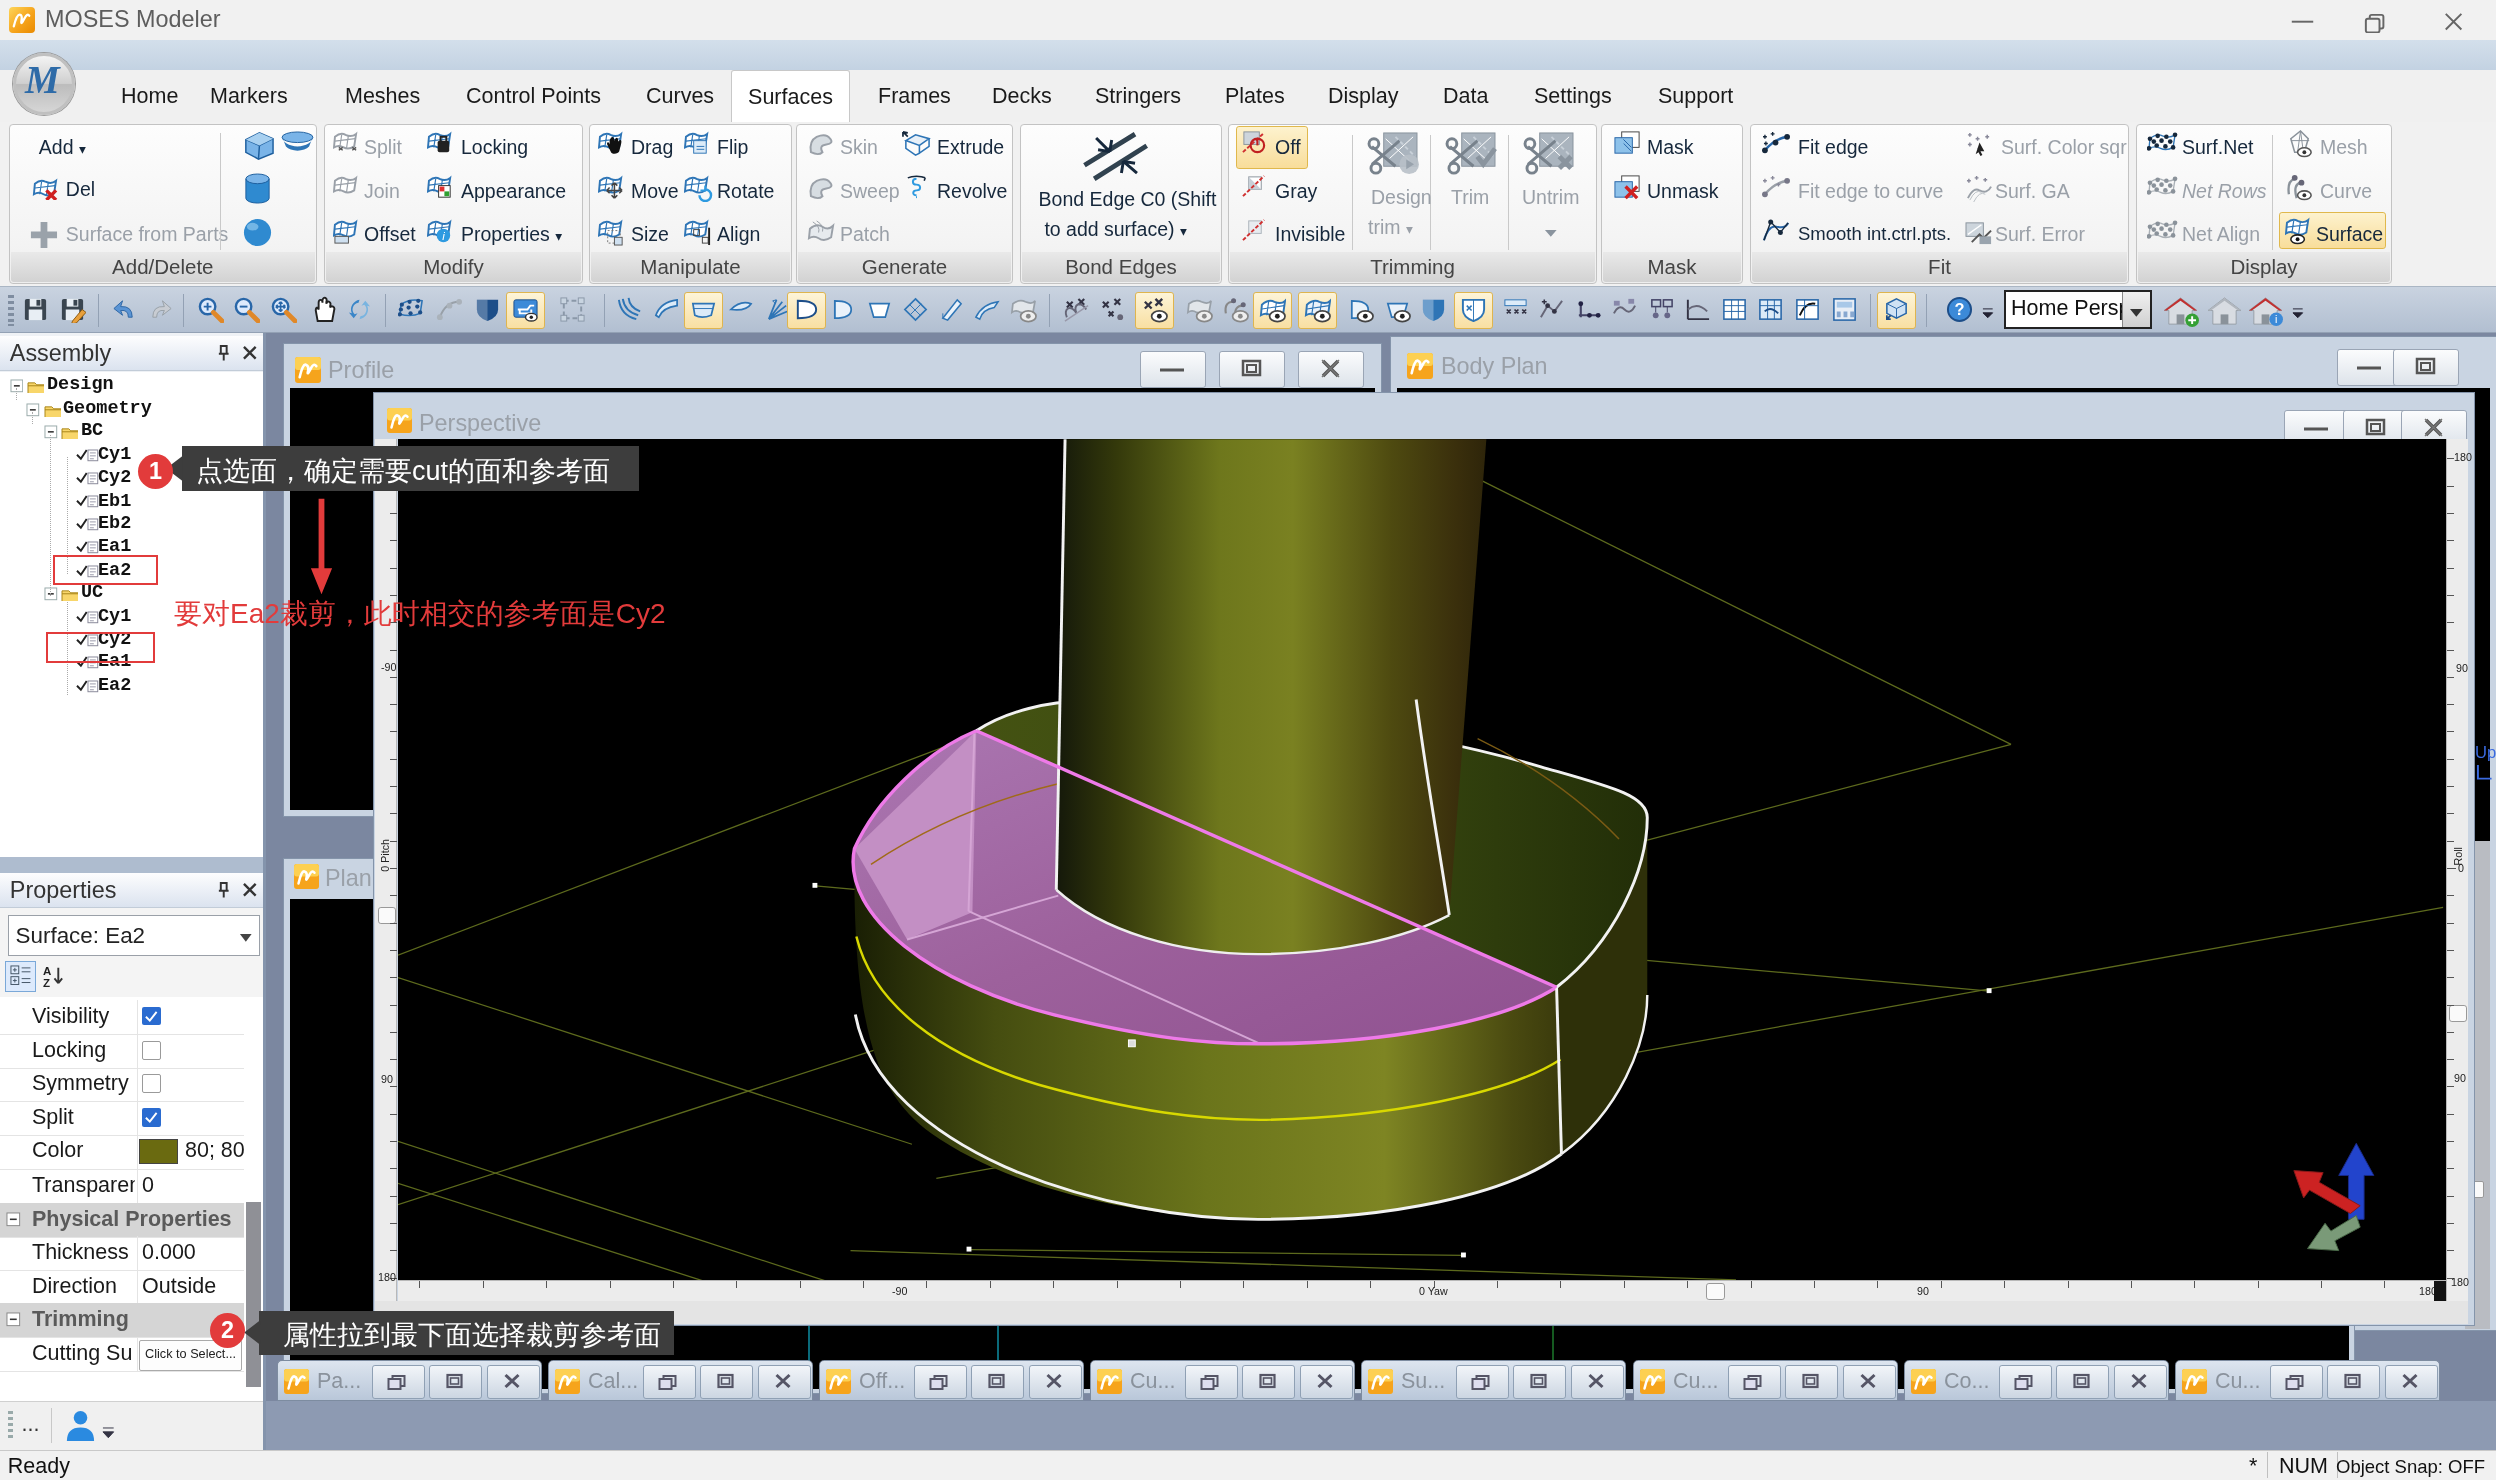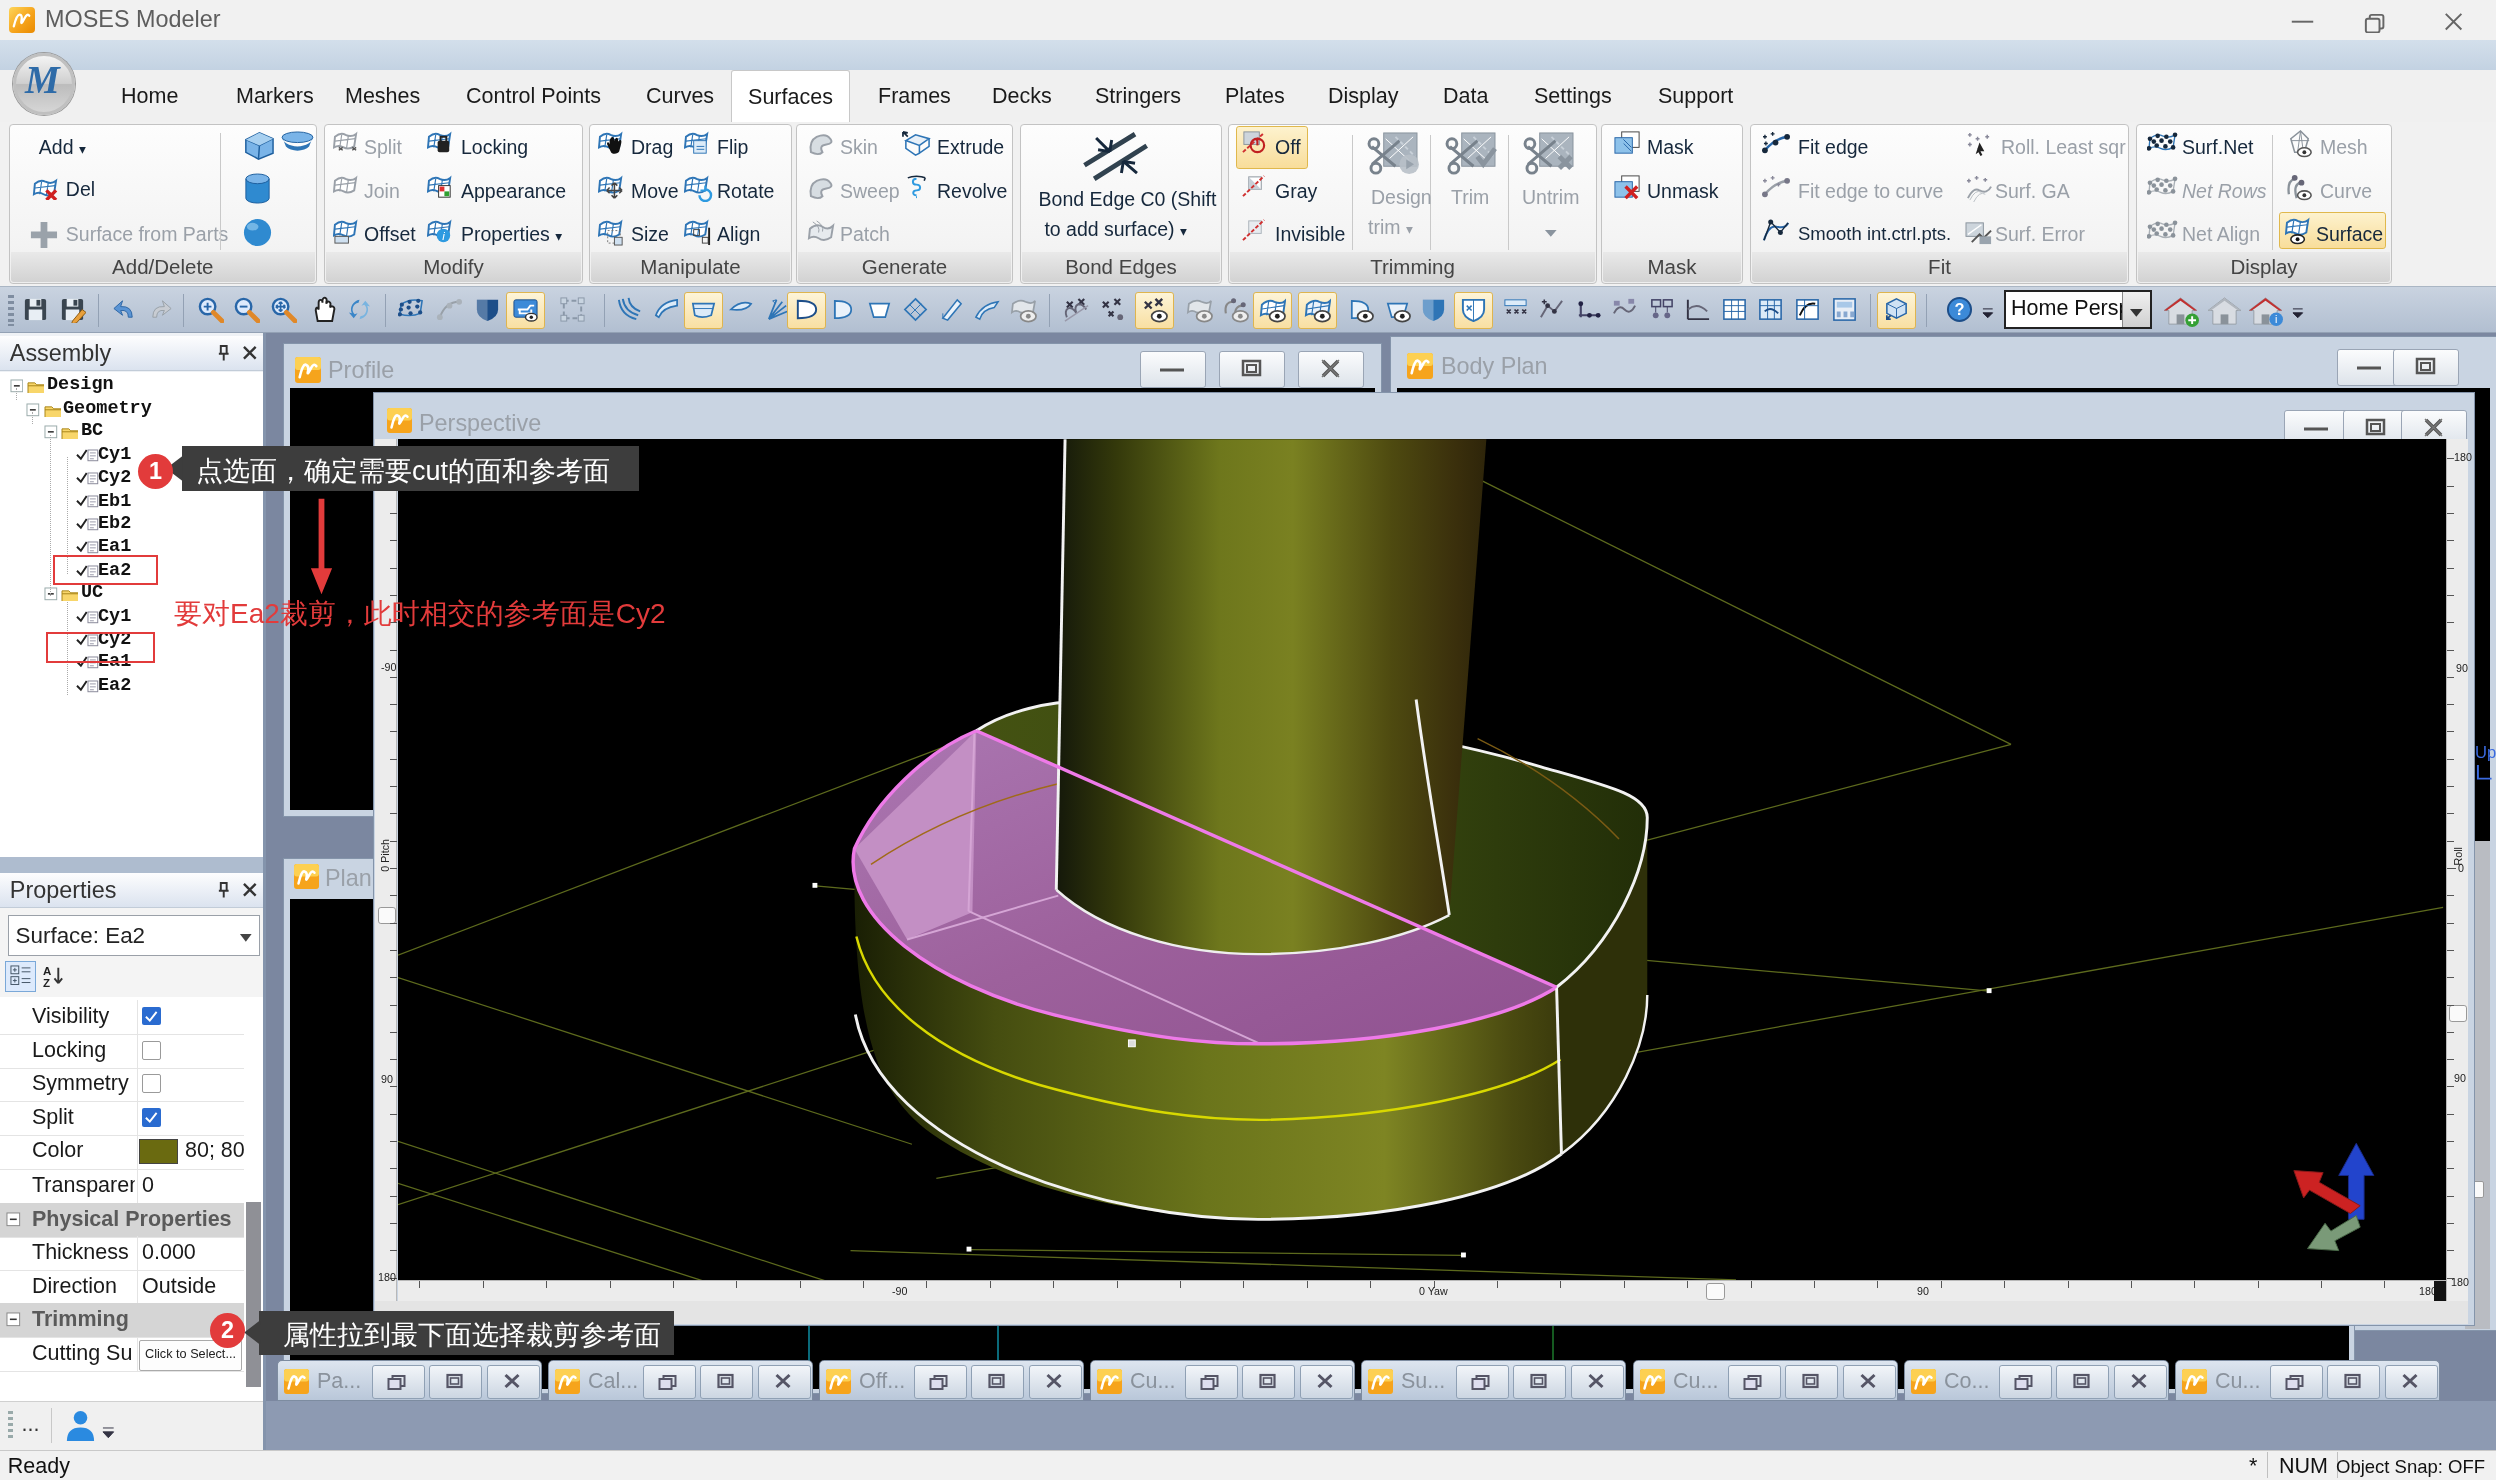--- a/index.html
+++ b/index.html
@@ -35,21 +35,21 @@
  <rect x="90" y="5" width="14" height="14" fill="none" stroke="#666" stroke-width="2" rx="2"></rect>
  <rect x="86" y="9" width="14" height="14" fill="#f1f1f1" stroke="#666" stroke-width="2" rx="2"></rect>
  <path d="M168 4 L184 20 M184 4 L168 20" stroke="#666" stroke-width="2"></path>
 </svg>
 
 <div class="abs" style="left:0;top:40px;width:2497px;height:30px;background:linear-gradient(#d3dfeb,#c3d2e2)"></div>
 
 <div class="abs" style="left:0;top:70px;width:2497px;height:52px;background:#f0f0f0"></div>
 <div class="tab tabactive" style="left:731px;width:117px;text-align:center">Surfaces</div>
 <div class="tab" style="left:121px">Home</div>
-<div class="tab" style="left:236px">Markers</div>
+<div class="tab" style="left:210px">Markers</div>
 <div class="tab" style="left:345px">Meshes</div>
 <div class="tab" style="left:466px">Control Points</div>
 <div class="tab" style="left:646px">Curves</div>
 <div class="tab" style="left:878px">Frames</div>
 <div class="tab" style="left:992px">Decks</div>
 <div class="tab" style="left:1095px">Stringers</div>
 <div class="tab" style="left:1225px">Plates</div>
 <div class="tab" style="left:1328px">Display</div>
 <div class="tab" style="left:1443px">Data</div>
 <div class="tab" style="left:1534px">Settings</div>
@@ -344,21 +344,21 @@
           <path d="M3 22 Q8 6 16 8 Q26 10 28 4" fill="none" stroke="#2866a8" stroke-width="2.2"></path>
           <path d="M3 22 L10 3 L20 14 L28 4" fill="none" stroke="#16283c" stroke-width="1.4"></path>
           <circle cx="10" cy="3" r="2.6" fill="#16283c"></circle>
           <circle cx="20" cy="14" r="2.6" fill="#16283c"></circle>
         </svg></div>
       <div class="rtxt" style="left: 47px; top: 98px; font-size: 18.5px;">Smooth int.ctrl.pts.</div>
       <div style="position: absolute; left: 213px; top: 5.9px;"><svg width="31" height="27" viewBox="0 0 32 28">
           <path d="M4 4 l4 0 m-2 -2 l0 4 M12 8 l4 0 m-2 -2 l0 4 M4 14 l4 0 m-2 -2 l0 4 M14 18 l4 0 m-2 -2 l0 4 M22 6 l4 0 m-2 -2 l0 4" stroke="#889" stroke-width="1.5"></path>
           <path d="M16 12 L12 24 l3 -2 l2 4 l2 -1 l-2 -4 l4 0 z" fill="#222"></path>
         </svg></div>
-      <div class="rtxtg" style="left: 250px; top: 10.7px;">Roll. Least sqr</div>
+      <div class="rtxtg" style="left: 250px; top: 10.7px;">Surf. Color sqr</div>
       <div style="position: absolute; left: 213px; top: 50px;"><svg width="31" height="27" viewBox="0 0 32 28">
           <path d="M3 6 l4 0 m-2 -2 l0 4 M11 3 l4 0 m-2 -2 l0 4 M20 5 l4 0 m-2 -2 l0 4" stroke="#889" stroke-width="1.5"></path>
           <path d="M4 24 Q10 12 16 16 Q24 20 28 12" fill="none" stroke="#9aa0a8" stroke-width="2"></path>
           <path d="M6 26 Q12 14 18 18 M10 28 Q16 16 22 20" stroke="#b8bec4" fill="none"></path>
         </svg></div>
       <div class="rtxtg" style="left: 244px; top: 55px;">Surf. GA</div>
       <div style="position: absolute; left: 213px; top: 94px;"><svg width="31" height="27" viewBox="0 0 32 28">
           <rect x="2" y="4" width="18" height="14" fill="#cdd5dc" stroke="#8a939c"></rect>
           <path d="M4 16 L18 6" stroke="#fff" stroke-width="1.5"></path>
           <path d="M8 24 l8 -8 l4 4 l8 -8" stroke="#555" stroke-width="2" fill="none"></path>

